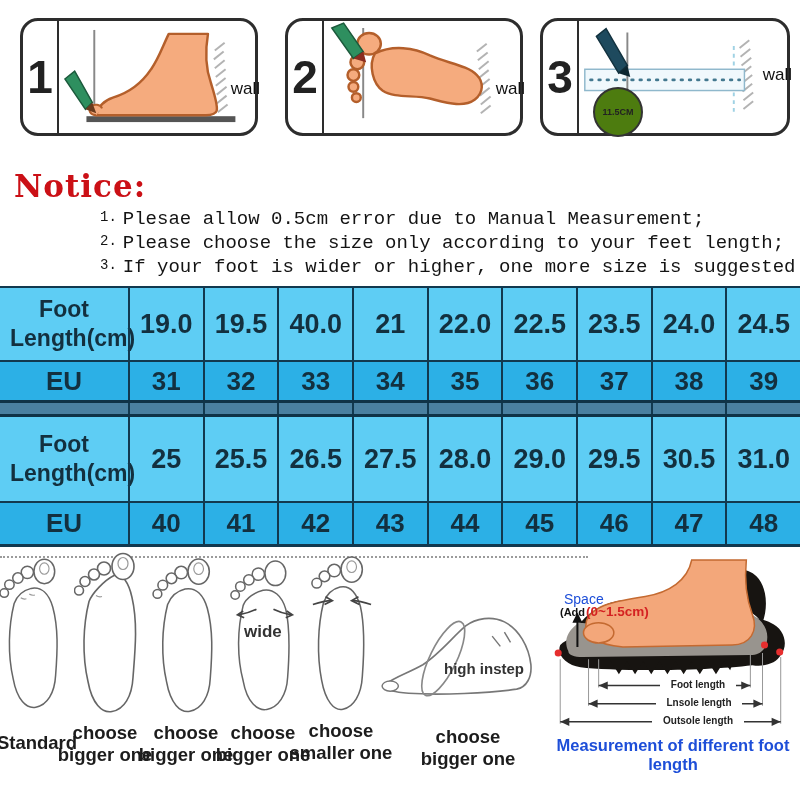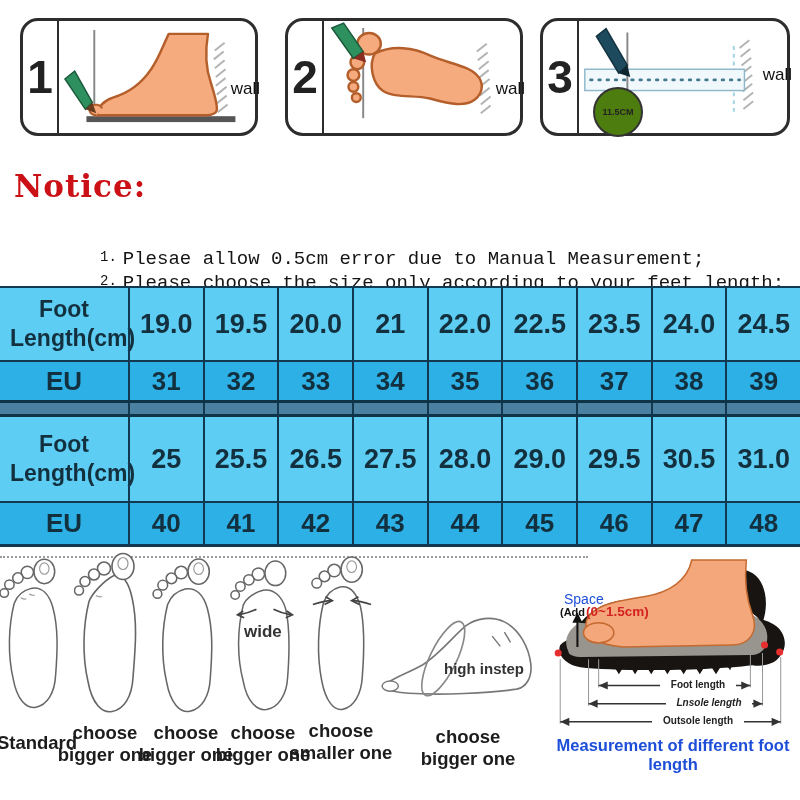--- a/index.html
+++ b/index.html
@@ -29,21 +29,21 @@
     border-radius:50%;background:#4d7c0f;display:flex;align-items:center;justify-content:center;
     font-size:9px;font-weight:bold;color:#222;z-index:2;
   }
   
   .notice-title{
     position:absolute;left:14px;top:168px;font-family:"DejaVu Serif",serif;
     font-weight:bold;font-size:31px;color:#cb1016;letter-spacing:1px;
   }
   .notice-item{
     position:absolute;left:100px;white-space:nowrap;color:#141414;
-    font-family:"Liberation Mono",monospace;font-size:19px;margin-top:40px;
+    font-family:"Liberation Mono",monospace;font-size:19px;
   }
   .notice-item .n{font-size:14px;margin-right:6px;position:relative;top:-3px;}
   
   .tbl{position:absolute;left:0;width:800px;box-sizing:border-box;}
   .trow{
     display:grid;grid-template-columns:128px repeat(9,1fr);
     box-sizing:border-box;
   }
   .trow .c{
     border-left:2px solid #12394f;display:flex;align-items:center;justify-content:center;
@@ -176,21 +176,21 @@
   <span class="n">3.</span><span>If your foot is wider or higher, one more size is suggested.</span>
 </div>
 
 <div class="tbl" style="top:286px;">
   <div class="trow row-light" style="height:74px;">
     <div class="c h">
         <span style="display:block;width:108px;">Foot Length(cm)</span>
       </div>
     <div class="c">19.0</div>
     <div class="c">19.5</div>
-    <div class="c">20.0</div>
+    <div class="c">40.0</div>
     <div class="c">21</div>
     <div class="c">22.0</div>
     <div class="c">22.5</div>
     <div class="c">23.5</div>
     <div class="c">24.0</div>
     <div class="c">24.5</div>
   </div>
   <div class="trow row-eu" style="height:40px;">
     <div class="c">EU</div>
     <div class="c">31</div>
@@ -377,16 +377,16 @@
       <polygon points="36,144 45,140 45,148"></polygon>
         <polygon points="208,144 199,140 199,148"></polygon>
       <polygon points="8,162 17,158 17,166"></polygon>
         <polygon points="226,162 217,158 217,166"></polygon>
     </g>
   </svg>
   <span class="space-label">Space</span>
   <span class="space-add">(Add</span>
   <span class="space-range">(0~1.5cm)</span>
   <span class="dim-label" style="left:86px;top:121px;width:70px;">Foot length</span>
-  <span class="dim-label" style="left:92px;top:139px;width:80px;font-style:italic;">Lnsole length</span>
+  <span class="dim-label" style="left:82px;top:139px;width:80px;">Lnsole length</span>
   <span class="dim-label" style="left:78px;top:157px;width:86px;">Outsole length</span>
 </div>
 <div class="diagram-caption">Measurement of different foot length</div>
 
 </body></html>

